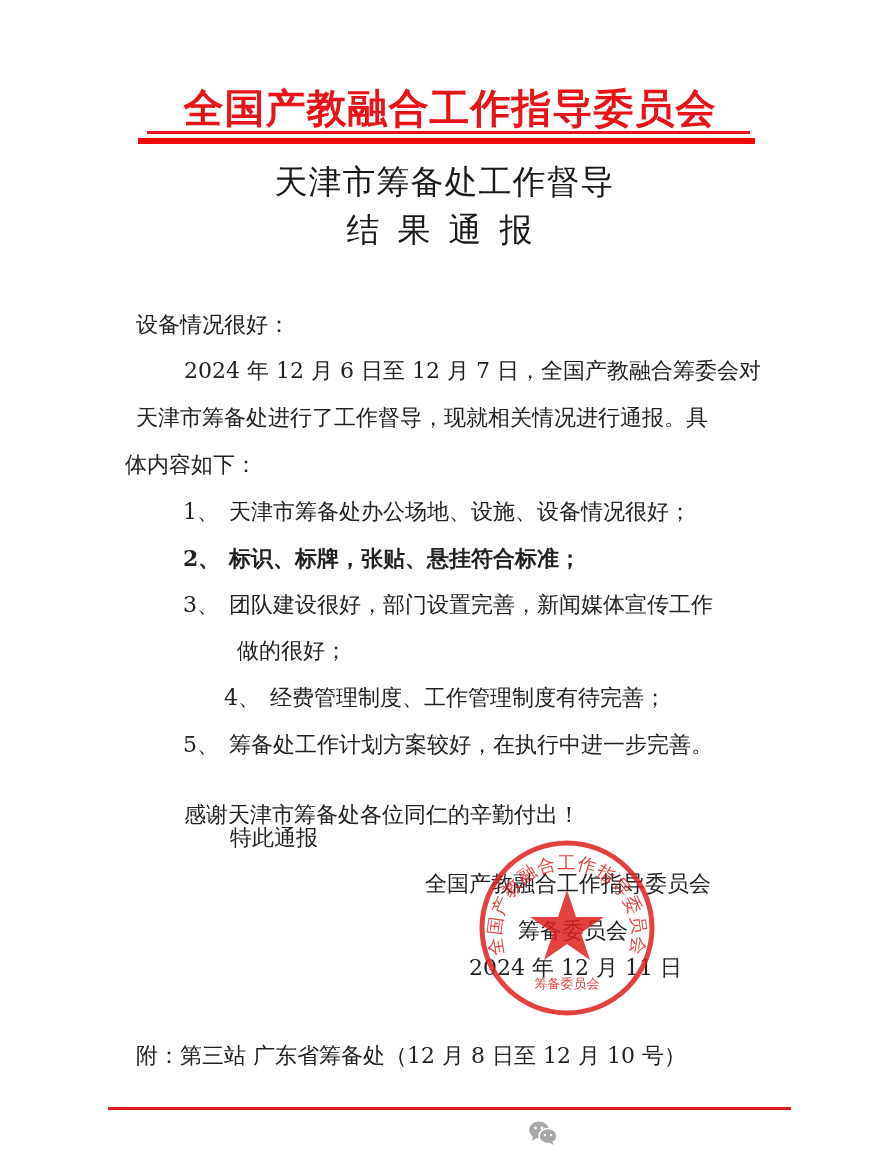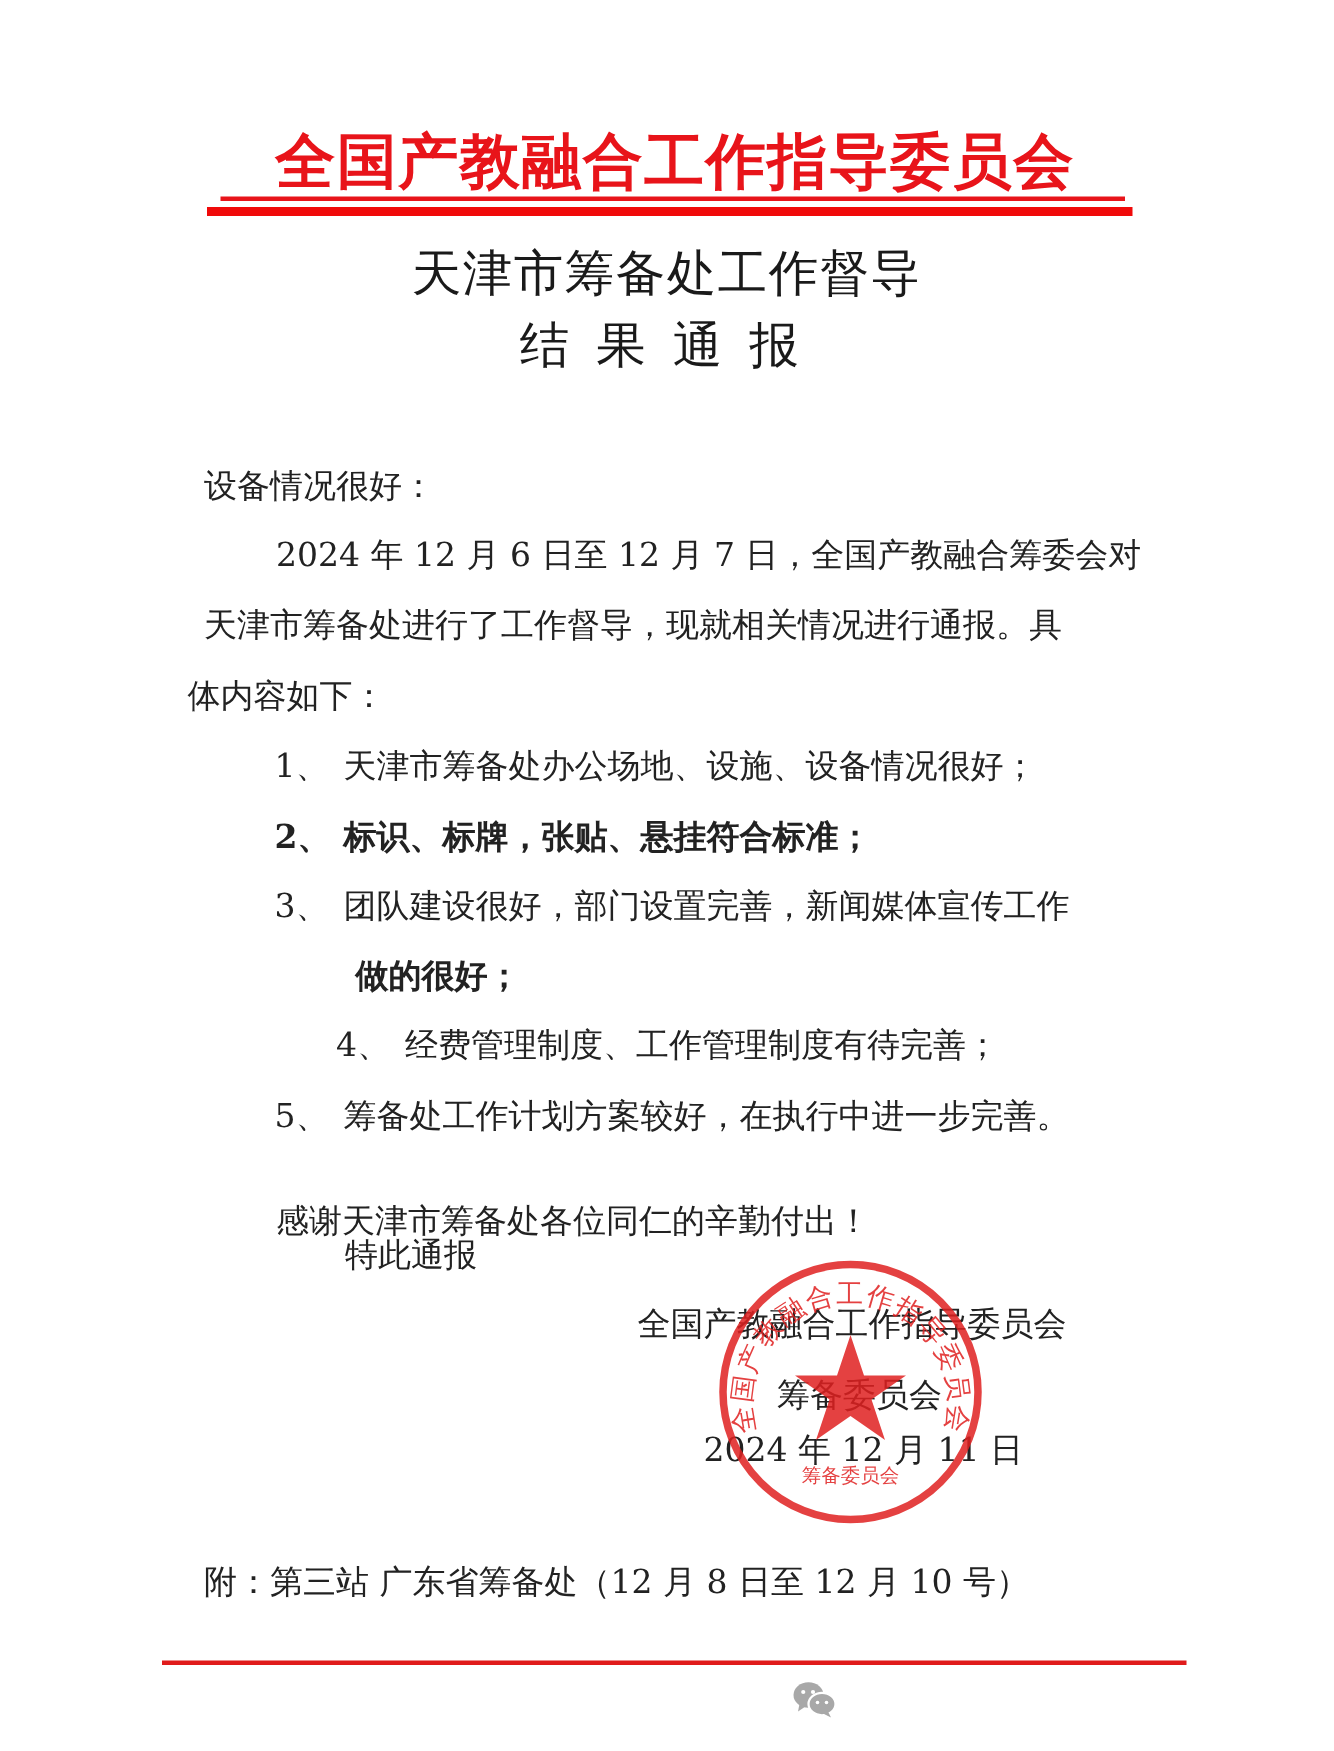--- a/index.html
+++ b/index.html
@@ -88,21 +88,21 @@
       line-height: 30px;
       white-space: nowrap;
     }
     .item .num {
       display: inline-block;
       width: 46px;
     }
     .item1 { top: 497px; }
     .item2 { top: 543px; font-weight: bold; }
     .item3 { top: 590px; }
-    .item3-cont { left: 237px; top: 636px; font-weight: bold; }
+    .item3-cont { left: 237px; top: 636px; }
     .item4 { top: 683px; margin-left: 41px; }
     .item5 { top: 730px; }
 
     .thanks { left: 184px; top: 776px; margin-top: 24px; }
     .notice { left: 230px; top: 823px; }
 
     .sig1 { left: 425px; top: 869px; }
     .sig2 { left: 518px; top: 916px; }
     .sig3 { left: 469px; top: 953px; }
 

